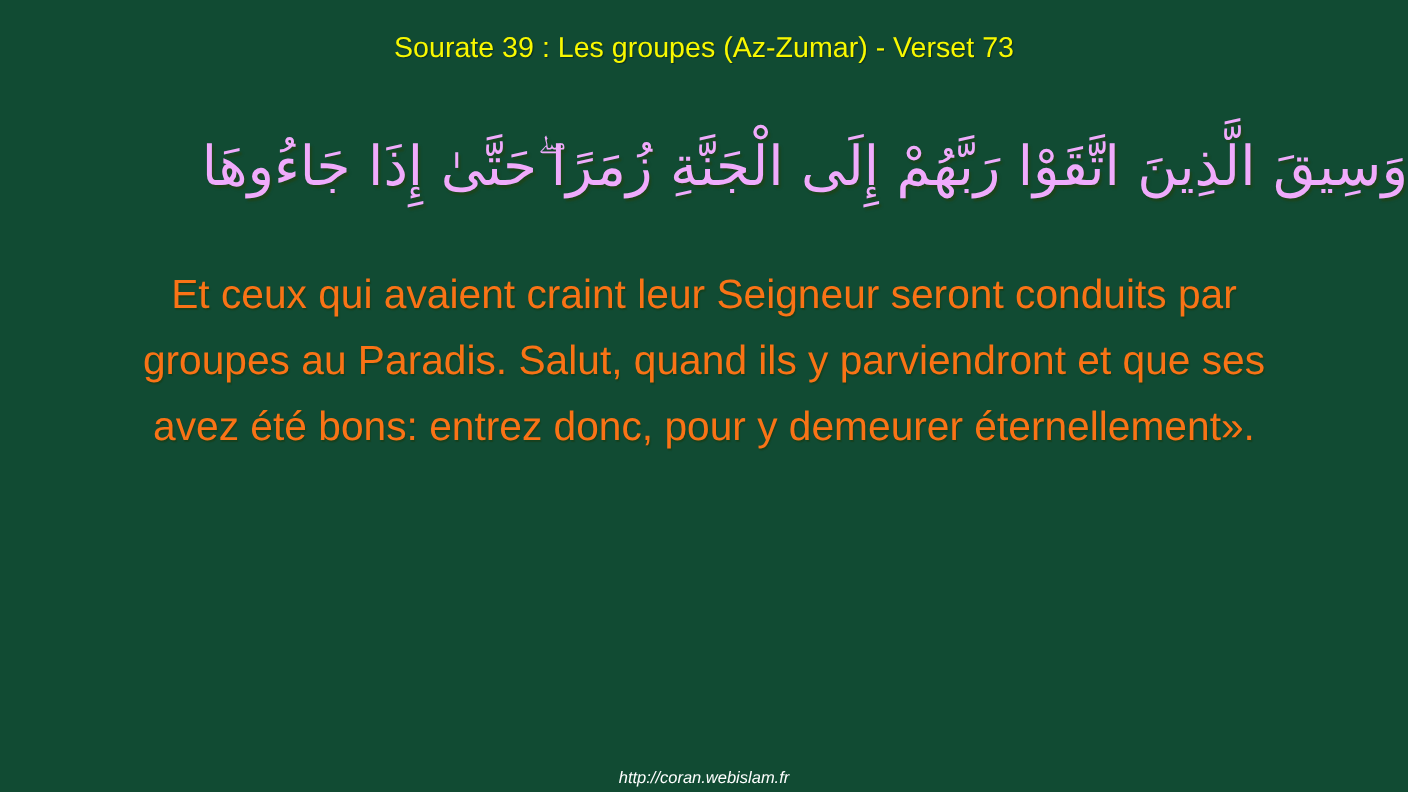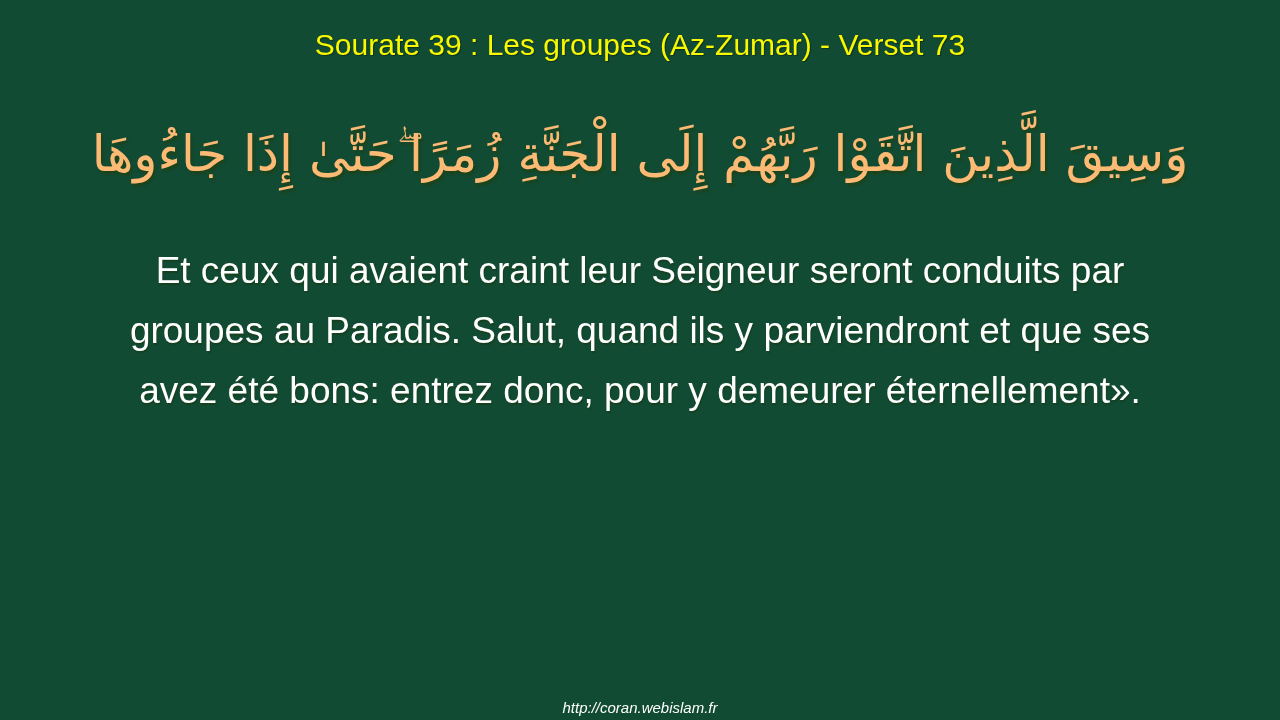--- a/index.html
+++ b/index.html
@@ -15,42 +15,41 @@
   }
   .page {
     position: relative;
     width: 1280px;
     height: 720px;
   }
   .title {
     margin: 0;
     padding-top: 28px;
     text-align: center;
-    font-size: 30px;
+    font-size: 26px;
     font-weight: normal;
     color: #F8F800;
     text-shadow: 1px 1px 1px rgba(0,0,0,0.35);
   }
   .arabic-block {
     margin-top: 42px;
-    text-align: center;
     direction: rtl;
-    color: #fdba74;
+    color: #f0abfc;
     font-family: "DejaVu Sans", sans-serif;
     font-size: 50px;
     text-shadow: 2px 3px 2px rgba(40,60,0,0.45);
   }
   .arabic-line {
     line-height: 101px;
     white-space: nowrap;
   }
   .french-block {
     margin-top: 36px;
     text-align: center;
-    color: #ffffff;
+    color: #f97316;
     font-size: 37px;
     text-shadow: 1px 2px 1px rgba(30,50,0,0.4);
   }
   .french-line {
     line-height: 60px;
     white-space: nowrap;
   }
   .footer {
     position: absolute;
     bottom: 4px;

